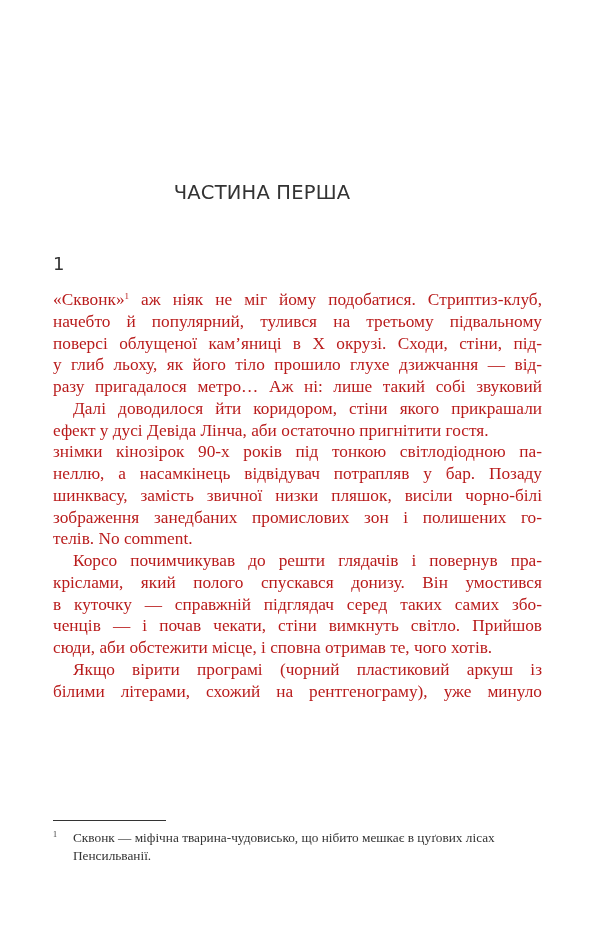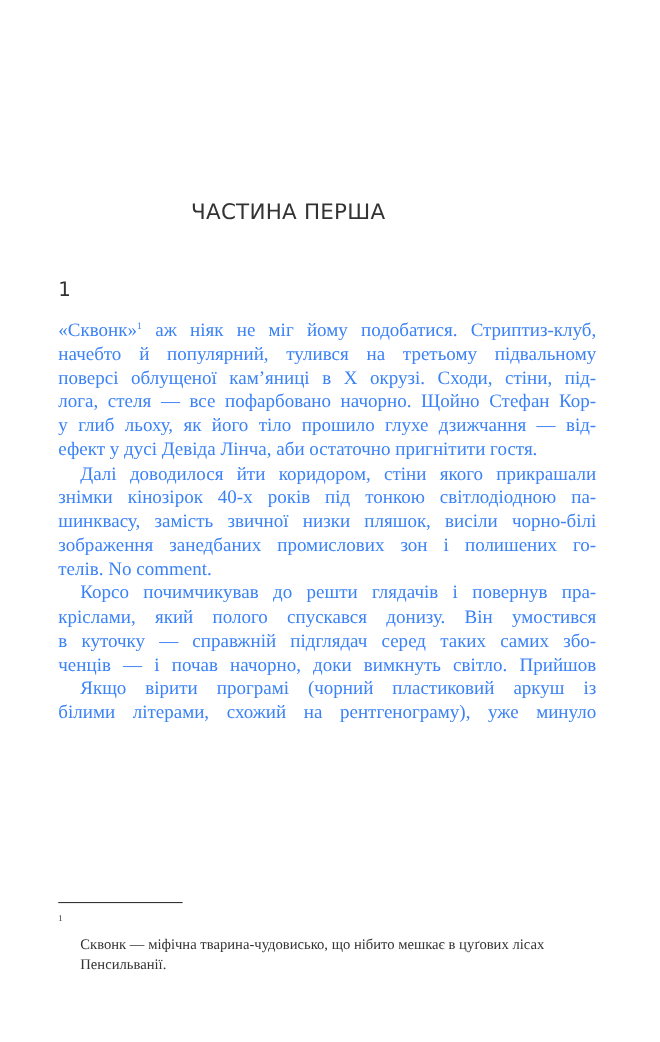--- a/index.html
+++ b/index.html
@@ -1,56 +1,58 @@
 <!DOCTYPE html>
 <html><head>
   <meta charset="utf-8">
   <style>
     html, body { margin:0; padding:0; background:#ffffff; }
     body { width:600px; height:947px; position:relative; overflow:hidden; color:#2a2a2a; }
     .title { position:absolute; top:181px; left:0; width:524px; text-align:center;
       font-family:"DejaVu Sans", sans-serif; font-size:19.5px; letter-spacing:0.2px; color:#333; }
     .chapnum { position:absolute; top:253px; left:53px; font-family:"DejaVu Sans", sans-serif; font-size:18px; color:#333; }
     .body { position:absolute; top:289px; left:53px; width:489px;
-      font-family:"Liberation Serif", serif; font-size:17.3px; line-height:21.75px; color:#3b82f6; }
+      font-family:"Liberation Serif", serif; font-size:17.3px; line-height:21.75px; color:#b91c1c; }
     .line { display:block; height:21.75px; white-space:nowrap; text-align:justify; text-align-last:justify; }
     .line.last { text-align-last:left; }
     .line.indent { padding-left:20px; }
     sup { font-size:9px; vertical-align:6px; line-height:0; }
     .rule { position:absolute; top:820px; left:53px; width:113px; border-top:1px solid #333; }
     .fn { position:absolute; top:829px; left:53px; width:489px;
       font-family:"Liberation Serif", serif; font-size:13.3px; line-height:18px; color:#333; }
     .fn .mark { position:absolute; left:0; top:-3px; font-size:8px; }
-    .fn .text { margin-left:20px; display:block;margin-top:21px; }
+    .fn .text { margin-left:20px; display:block; }
   </style>
 </head>
 <body>
 
 <div class="title">ЧАСТИНА ПЕРША</div>
 <div class="chapnum">1</div>
 
 <div class="body">
 
   <span class="line"><span>«Сквонк»</span><sup>1</sup><span> аж ніяк не міг йому подобатися. Стриптиз-клуб,</span></span>
   <span class="line">начебто й популярний, тулився на третьому підвальному</span>
   <span class="line">поверсі облущеної кам’яниці в X окрузі. Сходи, стіни, під-</span>
-  <span class="line">лога, стеля — все пофарбовано начорно. Щойно Стефан Кор-</span>
   <span class="line">у глиб льоху, як його тіло прошило глухе дзижчання — від-</span>
+  <span class="line">разу пригадалося метро… Аж ні: лише такий собі звуковий</span>
+  <span class="line indent">Далі доводилося йти коридором, стіни якого прикрашали</span>
+
   <span class="line last">ефект у дусі Девіда Лінча, аби остаточно пригнітити гостя.</span>
-
-  <span class="line indent">Далі доводилося йти коридором, стіни якого прикрашали</span>
-  <span class="line">знімки кінозірок 40-х років під тонкою світлодіодною па-</span>
+  <span class="line">знімки кінозірок 90-х років під тонкою світлодіодною па-</span>
+  <span class="line">неллю, а насамкінець відвідувач потрапляв у бар. Позаду</span>
   <span class="line">шинквасу, замість звичної низки пляшок, висіли чорно-білі</span>
   <span class="line">зображення занедбаних промислових зон і полишених го-</span>
   <span class="line last">телів. No comment.</span>
 
   <span class="line indent">Корсо почимчикував до решти глядачів і повернув пра-</span>
   <span class="line">кріслами, який полого спускався донизу. Він умостився</span>
   <span class="line">в куточку — справжній підглядач серед таких самих збо-</span>
-  <span class="line">ченців — і почав начорно, доки вимкнуть світло. Прийшов</span>
+  <span class="line">ченців — і почав чекати, стіни вимкнуть світло. Прийшов</span>
+  <span class="line last">сюди, аби обстежити місце, і сповна отримав те, чого хотів.</span>
 
   <span class="line indent">Якщо вірити програмі (чорний пластиковий аркуш із</span>
   <span class="line">білими літерами, схожий на рентгенограму), уже минуло</span>
 </div>
 
 <div class="rule"></div>
 <div class="fn">
   <span class="mark">1</span>
   <span class="text">Сквонк — міфічна тварина-чудовисько, що нібито мешкає в цуґових лісах Пенсильванії.</span>
 </div>

